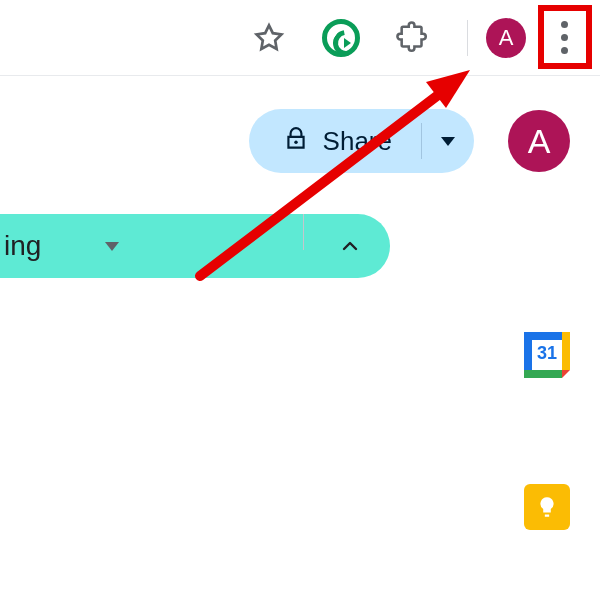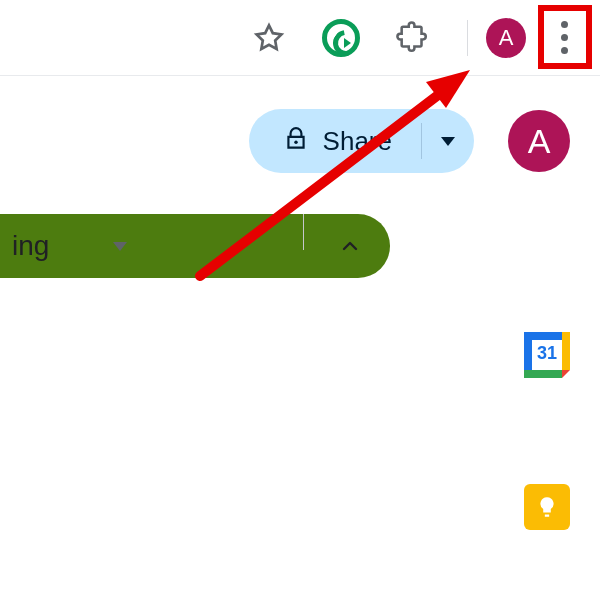--- a/index.html
+++ b/index.html
@@ -47,21 +47,21 @@
   .share-drop{width:52px;height:100%;display:flex;align-items:center;justify-content:center;}
   .share-drop .tri{width:0;height:0;border-left:7px solid transparent;border-right:7px solid transparent;border-top:9px solid #001d35;}
 
   .avatar-lg{width:62px;height:62px;border-radius:50%;background:#ad1457;color:#fff;display:flex;align-items:center;justify-content:center;font-size:34px;font-weight:500;}
 
   
   .toolrow{
     display:flex;align-items:center;height:80px;padding-left:0;
   }
   .tool-pill{
-    display:flex;align-items:flex-start;height:64px;background:#4d7c0f;border-radius:0 32px 32px 0;padding-right:28px;padding-left:8px;width:390px;position:relative;
+    display:flex;align-items:flex-start;height:64px;background:#5eead4;border-radius:0 32px 32px 0;padding-right:28px;padding-left:0;width:390px;position:relative;
   }
   .tool-seg{display:flex;align-items:center;justify-content:center;height:100%;}
   .tool-label{font-size:28px;color:#202124;}
   .seg1{flex:1;justify-content:flex-start;gap:18px;padding-left:4px;}
   .tri-d{width:0;height:0;border-left:7px solid transparent;border-right:7px solid transparent;border-top:9px solid #5f6368;margin-left:46px;}
   .tool-sep{width:1px;height:36px;background:#c4c7cc;margin:0 34px;}
   .chev-up svg{width:24px;height:24px;}
 
   
   .sidecol{position:absolute;right:30px;top:332px;display:flex;flex-direction:column;gap:106px;align-items:center;}

